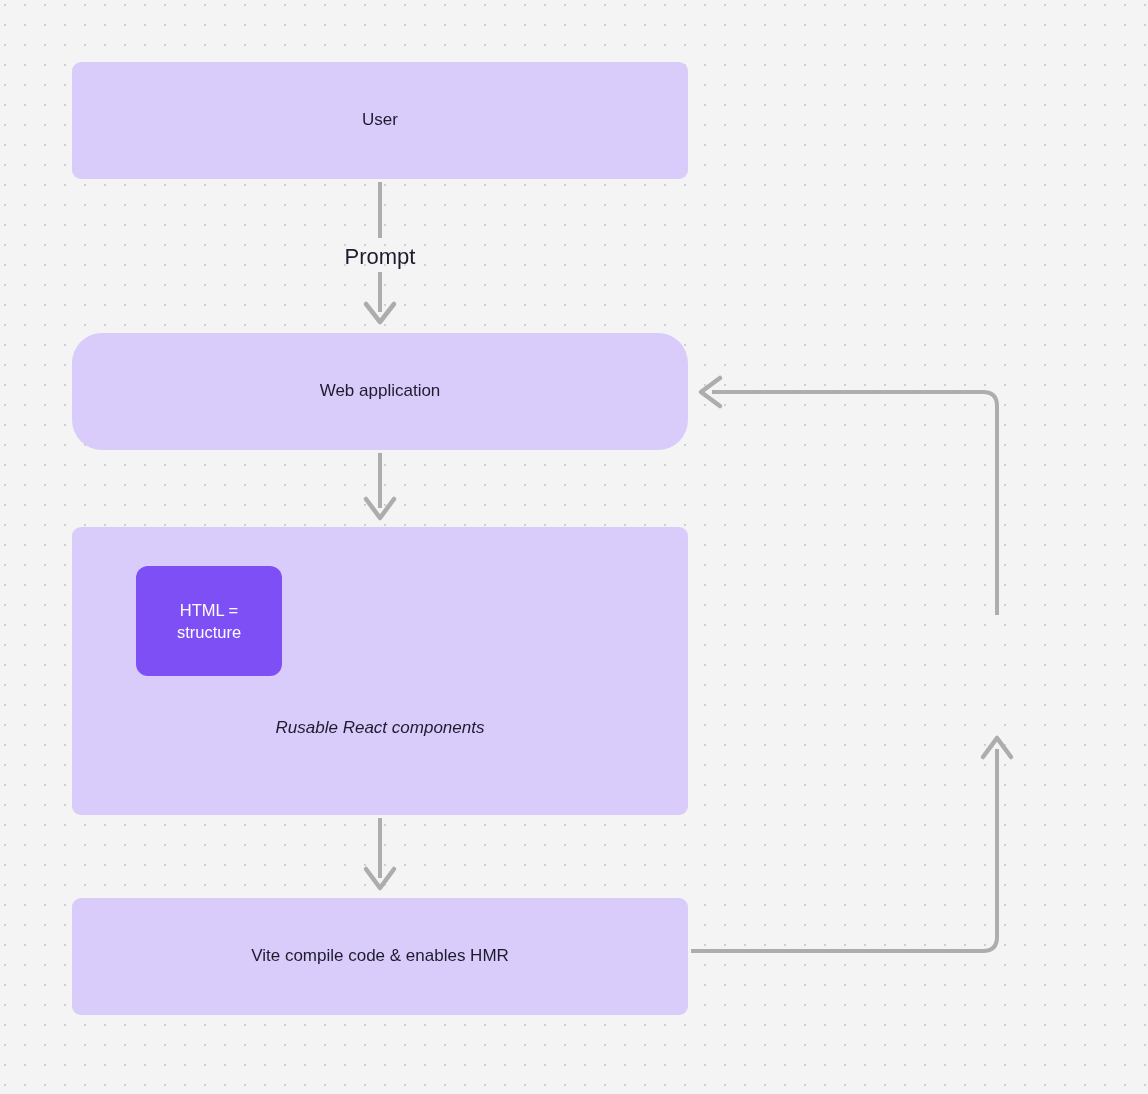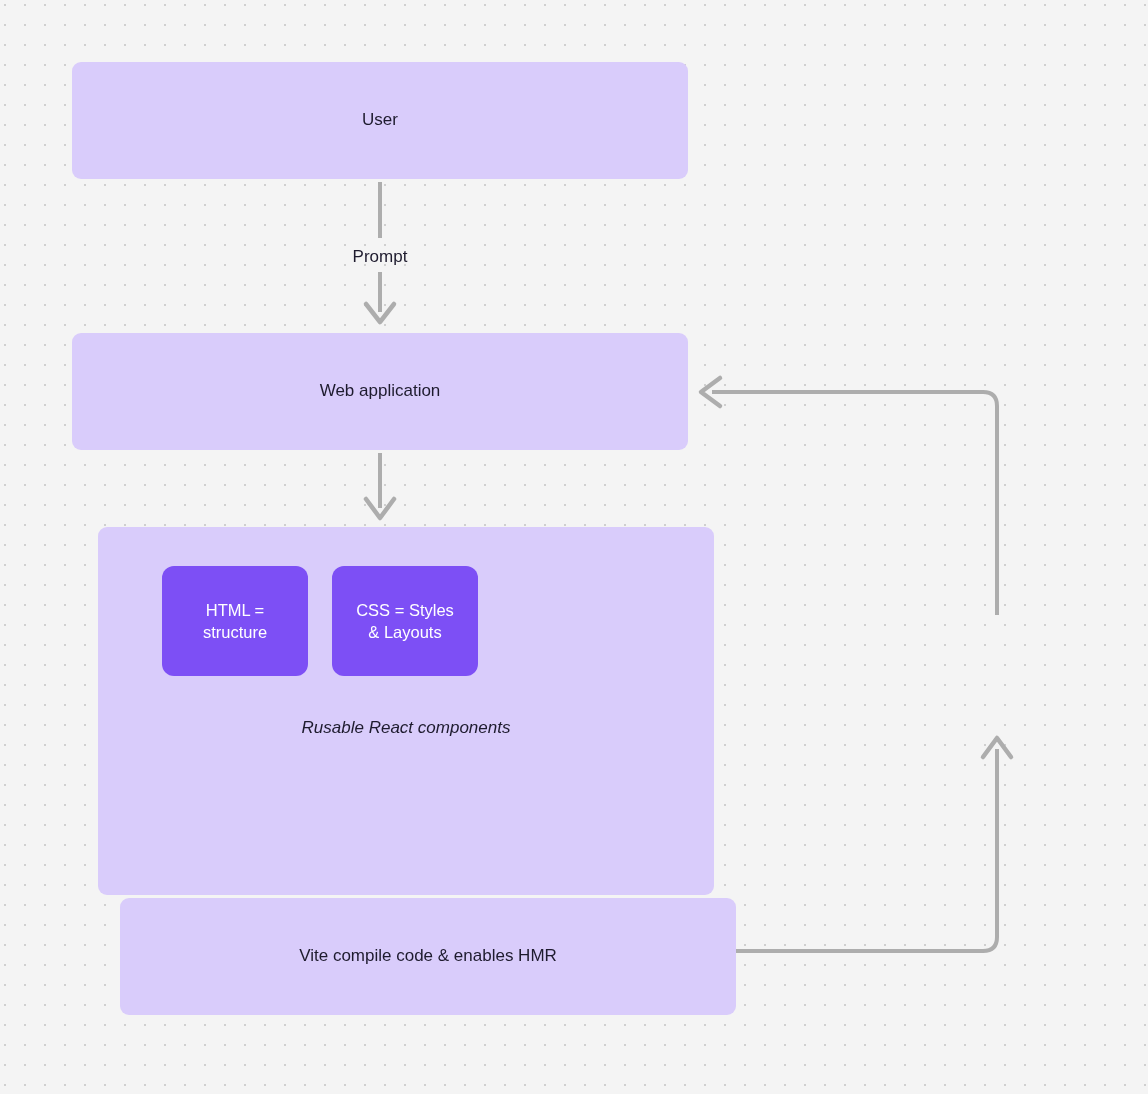--- a/index.html
+++ b/index.html
@@ -33,24 +33,24 @@
   .node.light { background: #d9ccfb; }
   .node.dark {
     background: #7d4ff5;
     color: #ffffff;
     border-radius: 12px;
     font-size: 16.5px;
   }
 
   
   #node-user        { left: 72px;  top: 62px;  width: 616px; height: 117px; }
-  #node-webapp      { left: 72px;  top: 333px; width: 616px; height: 117px; }
-  #node-components  { left: 72px;  top: 527px; width: 616px; height: 368px;
-                      display: block; margin-left: 26px; }
-  #node-vite        { left: 72px;  top: 898px; width: 616px; height: 117px; margin-left: 48px; }
+  #node-webapp      { left: 72px;  top: 333px; width: 616px; height: 117px; border-radius: 30px; }
+  #node-components  { left: 72px;  top: 527px; width: 616px; height: 288px;
+                      display: block; }
+  #node-vite        { left: 72px;  top: 898px; width: 616px; height: 117px; }
   #node-render      { left: 902px; top: 618px; width: 190px; height: 107px; }
 
   #inner-row {
     position: absolute;
     left: 64px;
     top: 39px;
     width: 488px;
     display: flex;
     gap: 24px;
   }
@@ -89,21 +89,21 @@
   .edge .head {
     fill: none;
     stroke: #adadad;
     stroke-width: 4.5;
     stroke-linecap: round;
     stroke-linejoin: round;
   }
 
   .edge-label {
     position: absolute;
-    font-size: 17px;
+    font-size: 22px;
     color: #1e1b2e;
     background: transparent;
     padding: 0 6px;
     white-space: nowrap;
     transform: translate(-50%, -50%);
   }
 </style>
 </head>
 <body>
 
@@ -145,26 +145,20 @@
   <div class="node light" id="node-webapp">Web application</div>
 
   <div class="node light" id="node-components">
     <div id="inner-row">
       <div class="node dark">
         <span>
           <span>HTML =</span><br>
           <span>structure</span>
         </span>
       </div>
-      <div class="node dark">
-        <span>
-          <span>CSS = Styles</span><br>
-          <span>&amp; Layouts</span>
-        </span>
-      </div>
     </div>
     <div id="components-caption">Rusable React components</div>
   </div>
 
   <div class="node light" id="node-vite">Vite compile code &amp; enables HMR</div>
 
 
 </div>
 
 </body></html>

